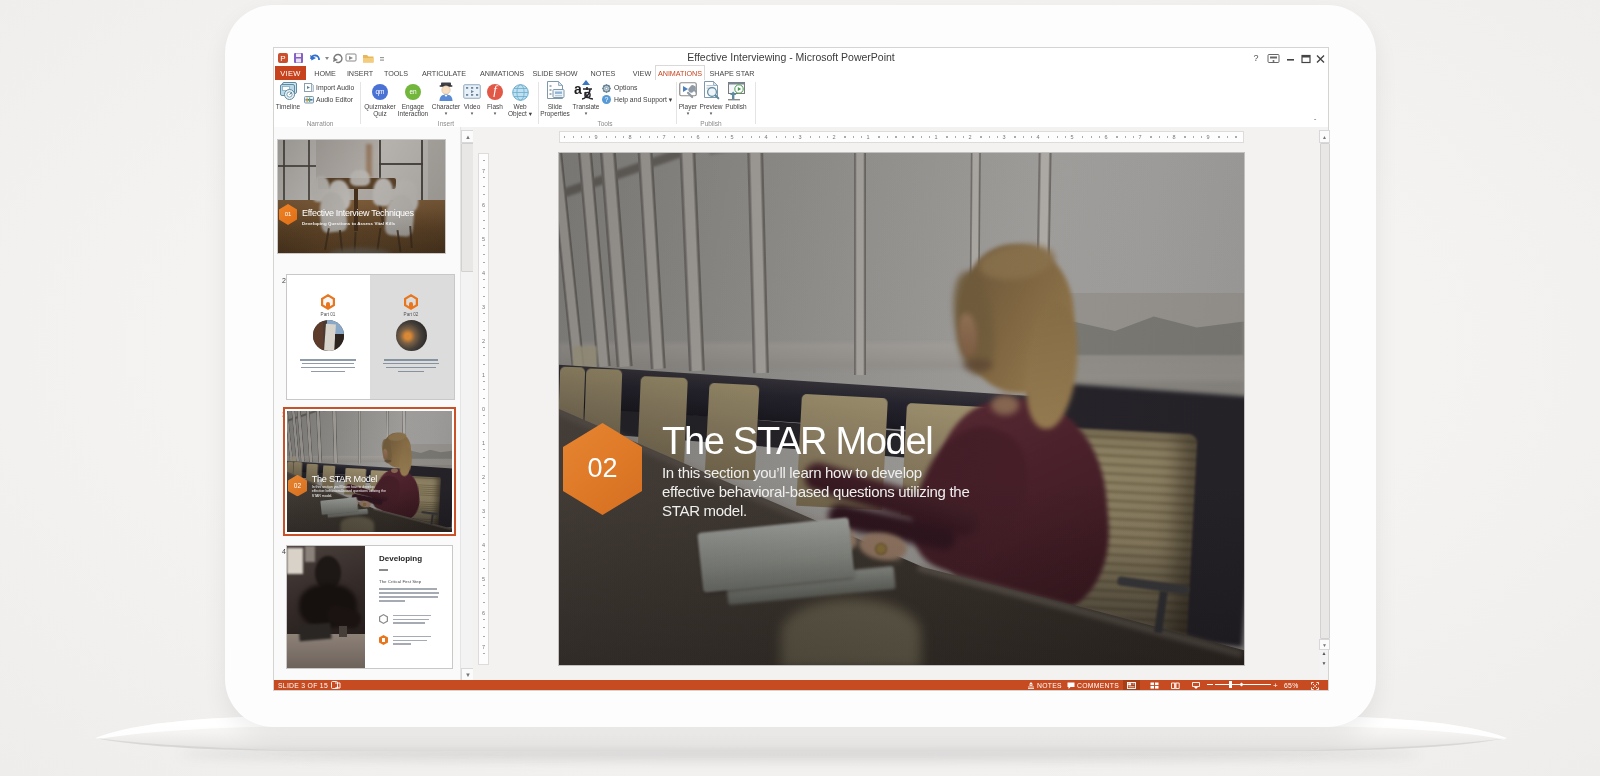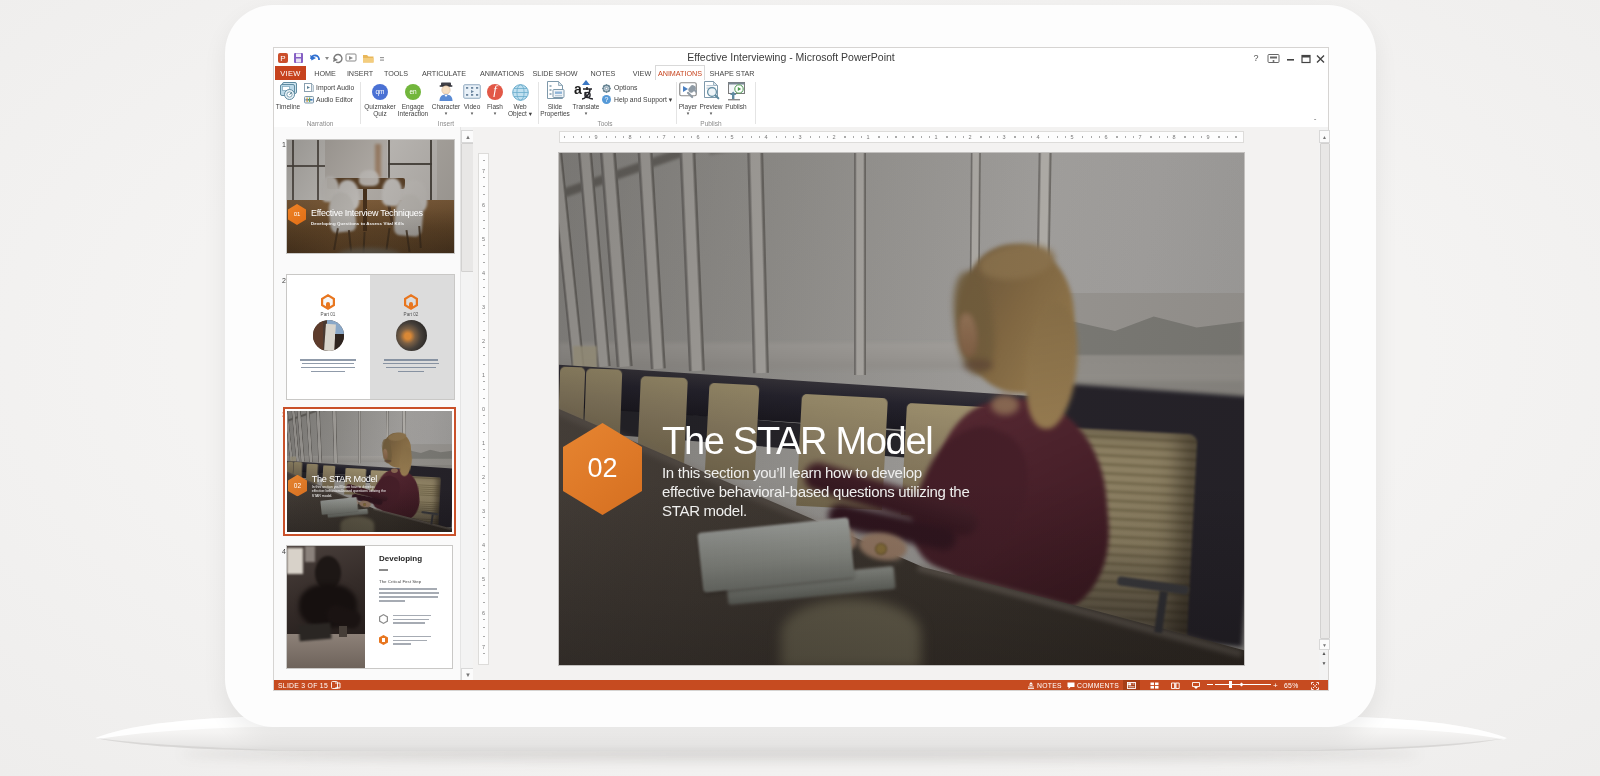--- a/index.html
+++ b/index.html
@@ -410,21 +410,21 @@
         </div>
         <div class="a sltitle" style="left:103px;top:267px;">The STAR Model</div>
         <div class="a slpara" style="left:103px;top:310px;">In this section you’ll learn how to develop<br>effective behavioral-based questions utilizing the<br>STAR model.</div>
       </div>
     </div>
 <div class="a" style="left:0;top:0;width:186px;height:632px;overflow:hidden;">
       <div class="a tnum" style="left:2px;top:93px;">1</div>
       <div class="a tnum" style="left:2px;top:229px;">2</div>
       <div class="a tnum" style="left:2px;top:363px;color:#c7431d;">3</div>
       <div class="a tnum" style="left:2px;top:500px;">4</div>
-      <div class="a thumb" style="left:13px;top:92px;width:167px;height:113px;overflow:hidden;background:#d3cec8;">
+      <div class="a thumb" style="left:4px;top:92px;width:167px;height:113px;overflow:hidden;background:#d3cec8;">
         <div class="a" style="left:0;top:0;width:38px;height:64px;background:#f0eeea;"></div>
         <div class="a" style="left:5px;top:0;width:2px;height:64px;background:#5a544e;opacity:0.85;"></div>
         <div class="a" style="left:30px;top:0;width:2px;height:64px;background:#5a544e;opacity:0.85;"></div>
         <div class="a" style="left:0;top:25px;width:38px;height:2px;background:#5a544e;opacity:0.85;"></div>
         <div class="a" style="left:38px;top:0;width:62px;height:60px;background:#ddd8d2;"></div>
         <div class="a" style="left:100px;top:0;width:50px;height:60px;background:#e9e6e2;"></div>
         <div class="a" style="left:101px;top:0;width:2px;height:60px;background:#4f4943;opacity:0.9;"></div>
         <div class="a" style="left:143px;top:0;width:2px;height:60px;background:#4f4943;opacity:0.9;"></div>
         <div class="a" style="left:101px;top:23px;width:44px;height:2px;background:#4f4943;opacity:0.9;"></div>
         <div class="a" style="left:150px;top:0;width:17px;height:124px;background:#d8d4ce;"></div>

